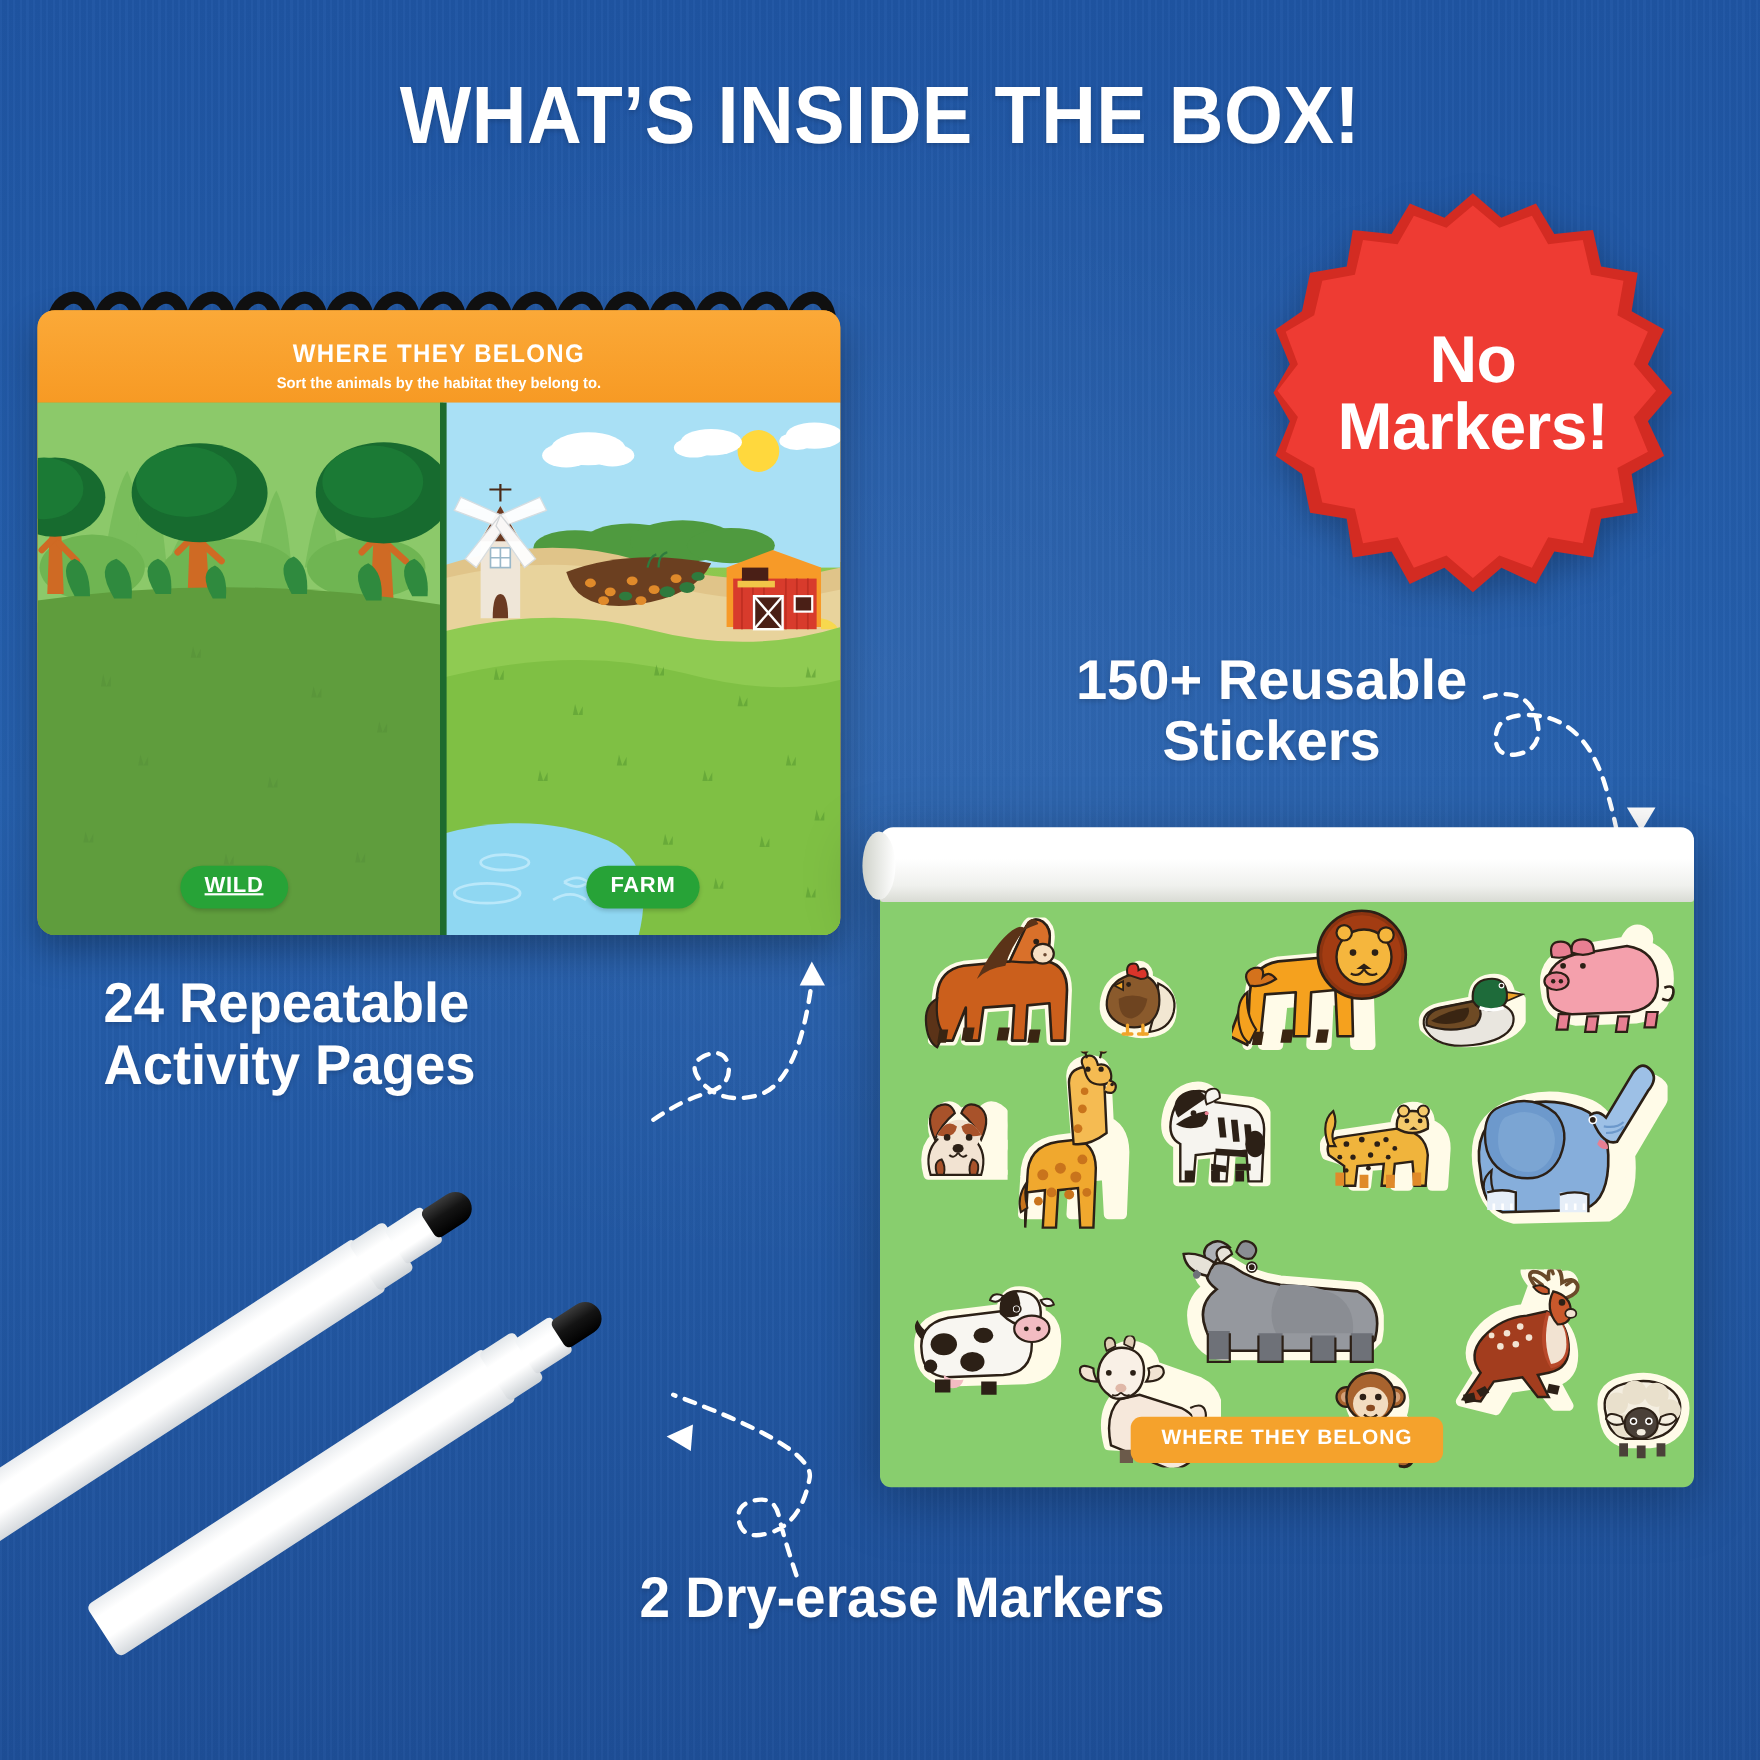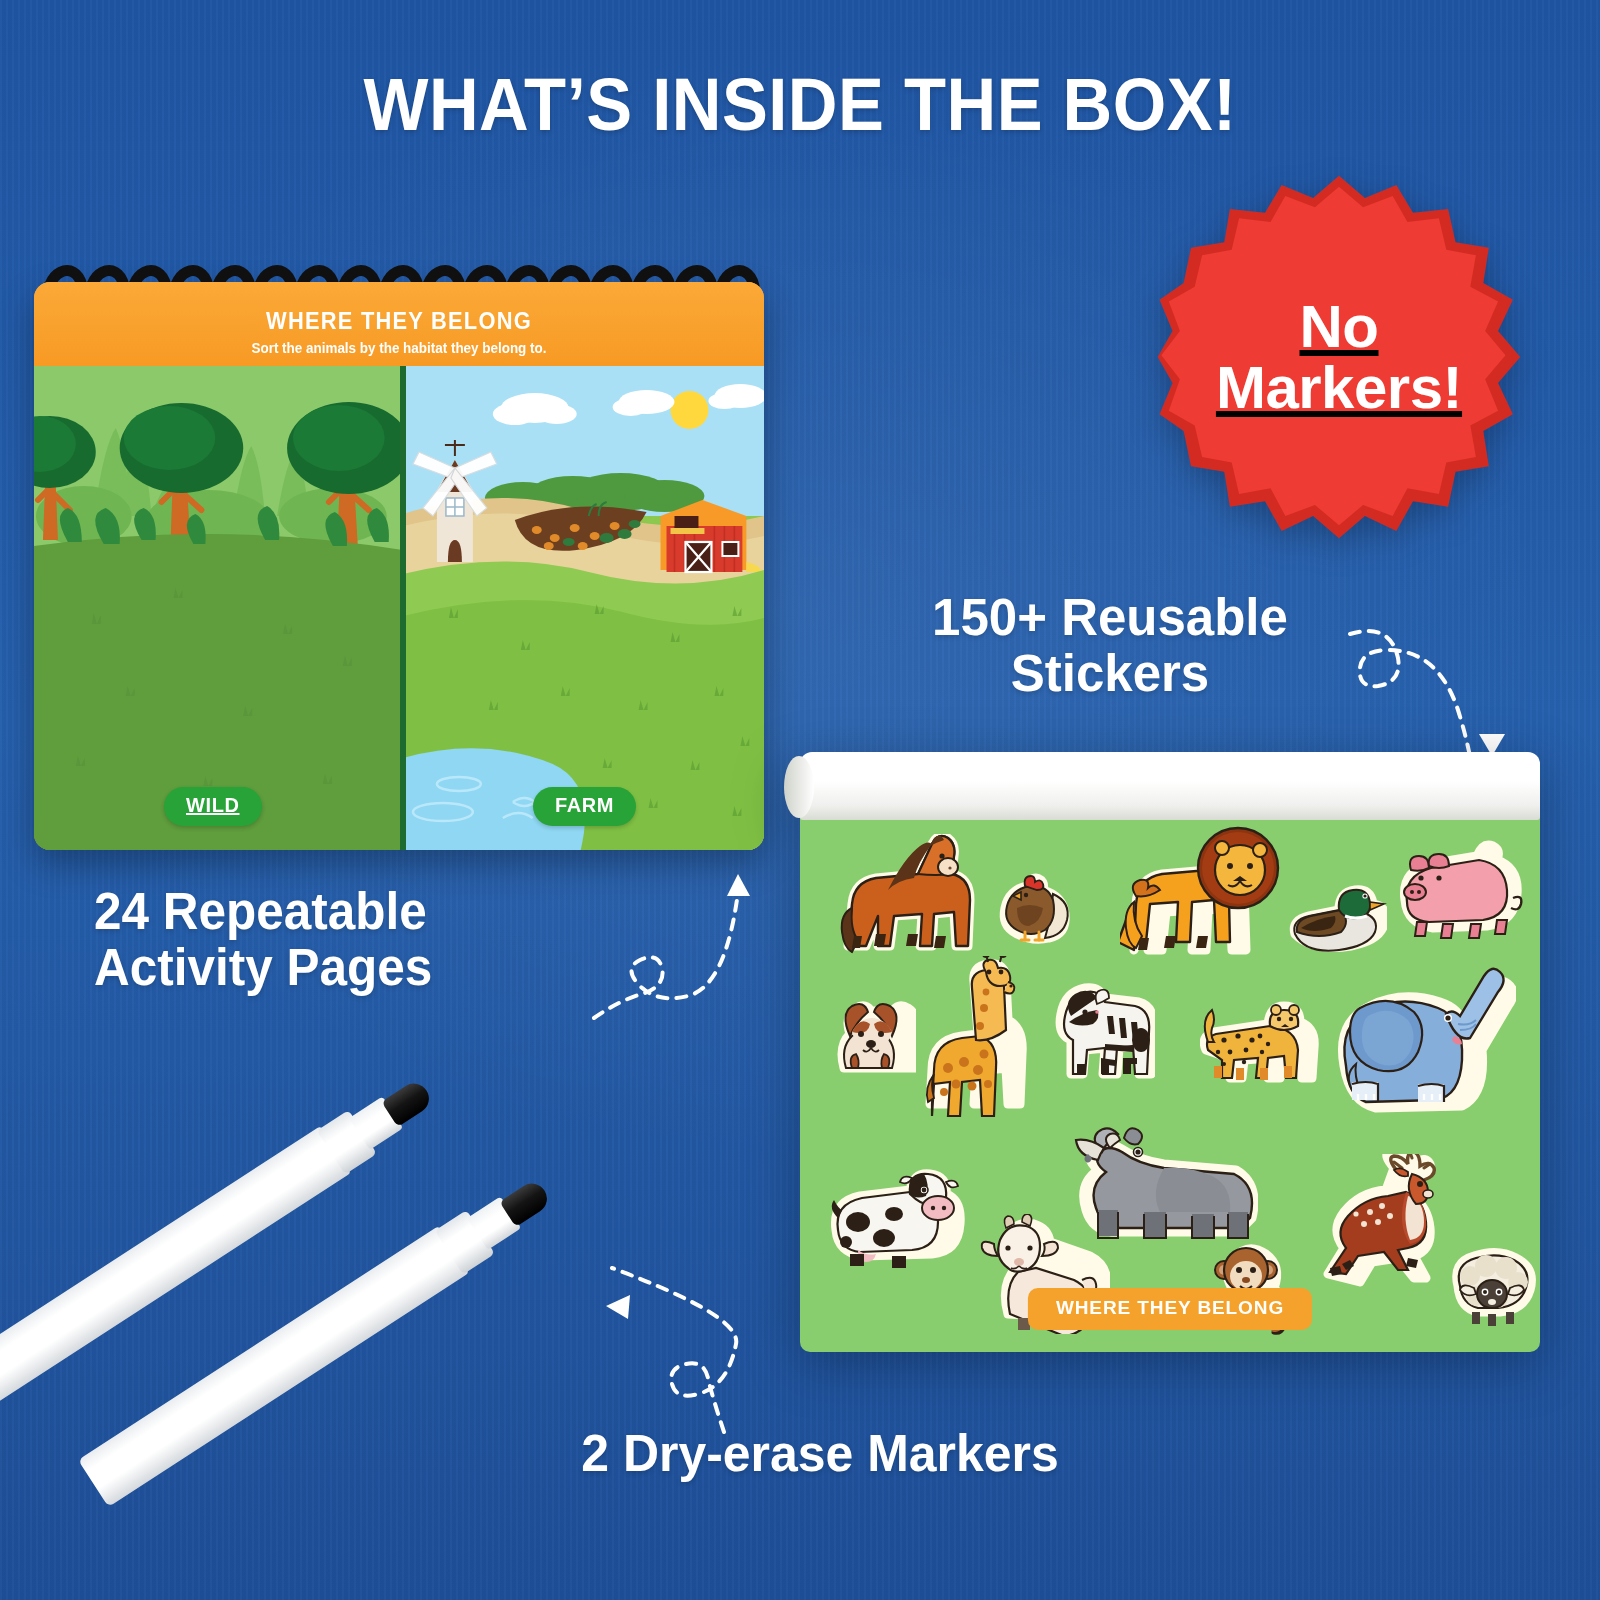--- a/index.html
+++ b/index.html
@@ -91,36 +91,35 @@
   }
   .pill-wild { left: 130px; text-decoration: underline; }
   .pill-farm { right: 128px; margin-left: 21px; }
 
   
   .velcro {
     position: absolute; left: 1154px; top: 168px;
     width: 370px; height: 378px;
     display: flex; align-items: center; justify-content: center;
     filter: drop-shadow(0 10px 16px rgba(0,0,0,.25));
-    text-decoration: underline;
   }
   .velcro-text {
     position: relative; z-index: 2;
     color: #fff; text-align: center;
     font-size: 60px; font-weight: 700; line-height: 1.02;
     letter-spacing: -0.5px;
   }
 
   
   .lbl {
     position: absolute; color: #fff; font-weight: 700;
     line-height: 1.1; text-shadow: 0 2px 5px rgba(0,0,0,.17);
   }
   .lbl-stickers {
-    left: 860px; top: 590px; width: 500px;
+    left: 906px; top: 590px; width: 500px;
     font-size: 51px; text-align: center;
   }
   .lbl-pages {
     left: 94px; top: 884px; width: 520px;
     font-size: 51px; text-align: left;
     transform: scaleX(0.97); transform-origin: left center;
   }
   .lbl-markers {
     left: 420px; top: 1425px; width: 800px;
     font-size: 52px; text-align: center;

